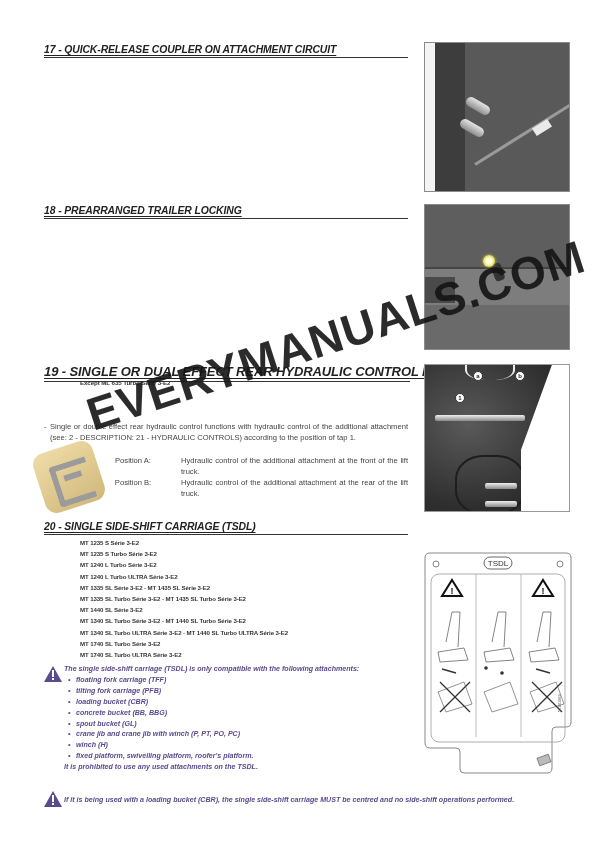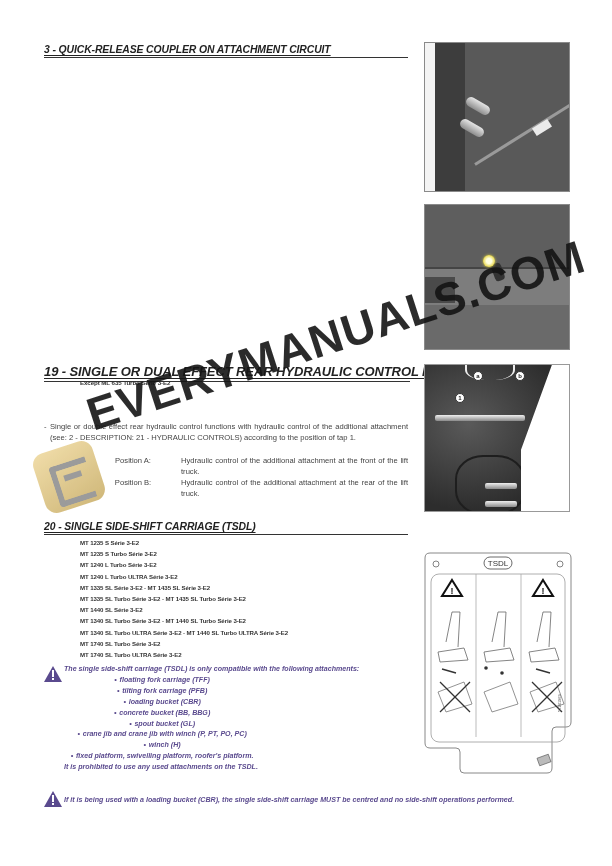--- a/index.html
+++ b/index.html
@@ -34,21 +34,21 @@
     .pos-row .pos-label { position: absolute; left: 44px; width: 90px; text-align: center; }
     .pos-row .pos-text { position: absolute; left: 137px; width: 227px; text-align: justify; }
 
     .model-list { position: absolute; left: 80px; top: 537px; }
     .model-list div { font-weight: bold; font-size: 6.1px; line-height: 11.2px; color: #333; white-space: nowrap; letter-spacing: -0.1px; }
 
     .warn-block { position: absolute; left: 44px; top: 664px; width: 370px; }
     .warn-icon { position: absolute; width: 18px; height: 16px; }
     .warn-text { color: #5a4a8e; font-weight: bold; font-style: italic; font-size: 7.1px; line-height: 10.9px; }
     .warn-head { position: absolute; left: 20px; top: 0; white-space: nowrap; }
-    .warn-list { position: absolute; left: 24px; top: 10.9px; text-align: center; }
+    .warn-list { position: absolute; left: 24px; top: 10.9px; }
     .warn-list div { white-space: nowrap; }
     .warn-list .b { display: inline-block; width: 8px; }
     .warn-foot { position: absolute; left: 20px; top: 98px; white-space: nowrap; }
 
     .warn2 { position: absolute; left: 44px; top: 791px; width: 540px; }
     .warn2 .warn-icon { left: 0; top: 0; }
     .warn2 .warn-text { position: absolute; left: 20px; top: 4px; white-space: nowrap; font-size: 7.1px; }
 
     .page-number { position: absolute; left: 0; width: 612px; top: 836px; text-align: center; font-size: 7.8px; font-weight: bold; color: #444; }
 
@@ -83,28 +83,29 @@
       background: linear-gradient(160deg, #eed79a, #c8ac63); transform: rotate(-18deg); z-index:4; opacity:0.85;
     }
     .watermark-logo::before { content:""; position:absolute; left:14px; top:16px; width:32px; height:30px; border:6px solid #8a8a8a; border-right:none; border-radius:4px 0 0 4px; }
     .watermark-logo::after { content:""; position:absolute; left:26px; top:28px; width:18px; height:6px; background:#8a8a8a; }
   </style>
 </head>
 <body>
 
 <div class="page">
 
-  <div class="sec-title" style="top:44px;">3 - QUICK-RELEASE COUPLER ON ATTACHMENT CIRCUIT</div>
+  <div class="sec-title" style="top:44px;">17 - QUICK-RELEASE COUPLER ON ATTACHMENT CIRCUIT</div>
   <div class="photo ph1">
     <div class="coupler" style="left:40px;top:58px;transform:rotate(30deg);"></div>
     <div class="coupler" style="left:34px;top:80px;transform:rotate(30deg);"></div>
     <div class="bar"></div>
     <div class="label"></div>
   </div>
 
+  <div class="sec-title" style="top:205px;">18 - PREARRANGED TRAILER LOCKING</div>
   <div class="photo ph2">
     <div class="block"></div>
     <div class="lever"></div>
     <div class="knob"></div>
   </div>
 
   <div class="sec-title s19" style="top:364px;">19 - SINGLE OR DUAL EFFECT REAR HYDRAULIC CONTROL PREDISPOSITION</div>
   <div class="subhead" style="top:379px;">Except ML 635 Turbo Série 3-E2</div>
   <div class="bullet-para" style="top:422px;">
     <span class="dash">-</span>

